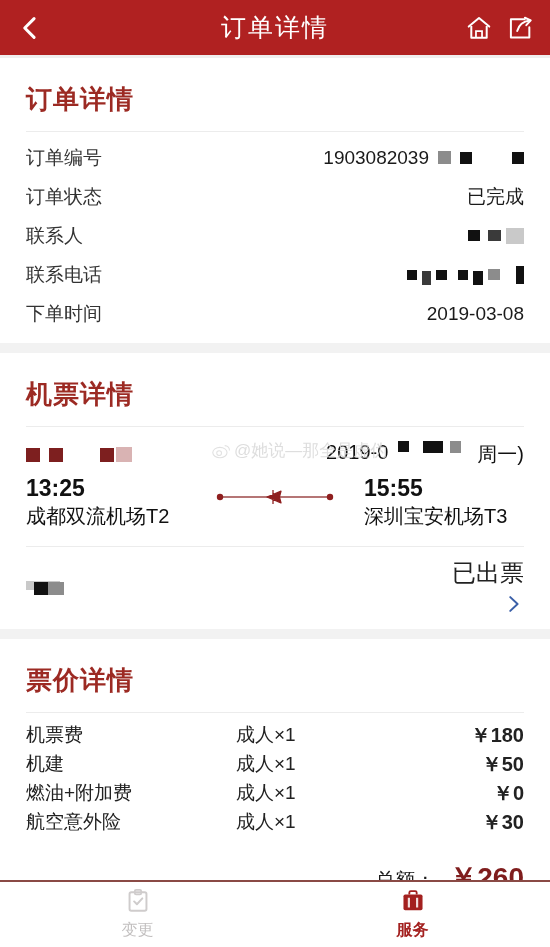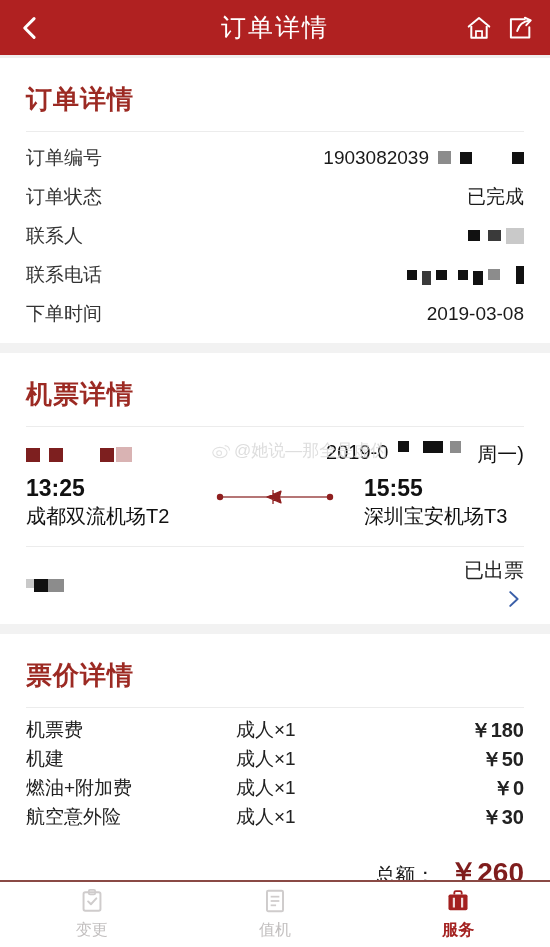--- a/index.html
+++ b/index.html
@@ -152,21 +152,21 @@
   .tkt-row {
     display: flex;
     align-items: center;
     justify-content: space-between;
     padding: 10px 0 14px 0;
   }
   .tkt-left { display: flex; flex-direction: column; gap: 9px; }
   .tkt-pax { display:flex; align-items:center; }
   .tkt-no { font-size: 19px; color: #222; display:flex; align-items:center; gap:4px; }
   .tkt-right { display:flex; flex-direction:column; align-items:flex-end; gap:4px; }
-  .tkt-status { font-size: 20px; color: #222; }
+  .tkt-status { font-size: 24px; color: #222; }
   .chev {
     width: 22px; height: 22px; display:block;
     cursor: pointer;
   }
 
   
   .fare-list { padding: 8px 0 4px 0; }
   .fare-row {
     display: flex;
     align-items: center;
@@ -398,29 +398,20 @@
 
   <div class="tabbar">
     <div class="tab">
       <svg class="tab-ico" viewBox="0 0 24 24">
         <rect x="4.2" y="4" width="15.6" height="17" rx="1.6" fill="none" stroke="#cfcccc" stroke-width="1.8"></rect>
         <rect x="9" y="1.8" width="6" height="4" rx="1.2" fill="none" stroke="#cfcccc" stroke-width="1.6"></rect>
         <polyline points="8.4,12.4 11,15 16,9.6" fill="none" stroke="#cfcccc" stroke-width="1.8" stroke-linecap="round" stroke-linejoin="round"></polyline>
       </svg>
       <span class="tab-label">变更</span>
     </div>
-    <div class="tab">
-      <svg class="tab-ico" viewBox="0 0 24 24">
-        <rect x="4.6" y="2.6" width="14.8" height="18.8" rx="1.2" fill="none" stroke="#cfcccc" stroke-width="1.8"></rect>
-        <line x1="8" y1="8" x2="16" y2="8" stroke="#cfcccc" stroke-width="1.6"></line>
-        <line x1="8" y1="12" x2="16" y2="12" stroke="#cfcccc" stroke-width="1.6"></line>
-        <line x1="8" y1="16" x2="13" y2="16" stroke="#cfcccc" stroke-width="1.6"></line>
-      </svg>
-      <span class="tab-label">值机</span>
-    </div>
     <div class="tab active">
       <svg class="tab-ico" viewBox="0 0 24 24">
         <path d="M8.6 6 V4.3 a1.4 1.4 0 0 1 1.4-1.4 h4 a1.4 1.4 0 0 1 1.4 1.4 V6" fill="none" stroke="#a3201f" stroke-width="1.7"></path>
         <rect x="3.2" y="6" width="17.6" height="14.6" rx="1.6" fill="#a3201f"></rect>
         <rect x="7.2" y="9" width="2" height="9" fill="#ffffff" opacity="0.85"></rect>
         <rect x="14.8" y="9" width="2" height="9" fill="#ffffff" opacity="0.85"></rect>
       </svg>
       <span class="tab-label">服务</span>
     </div>
   </div>

